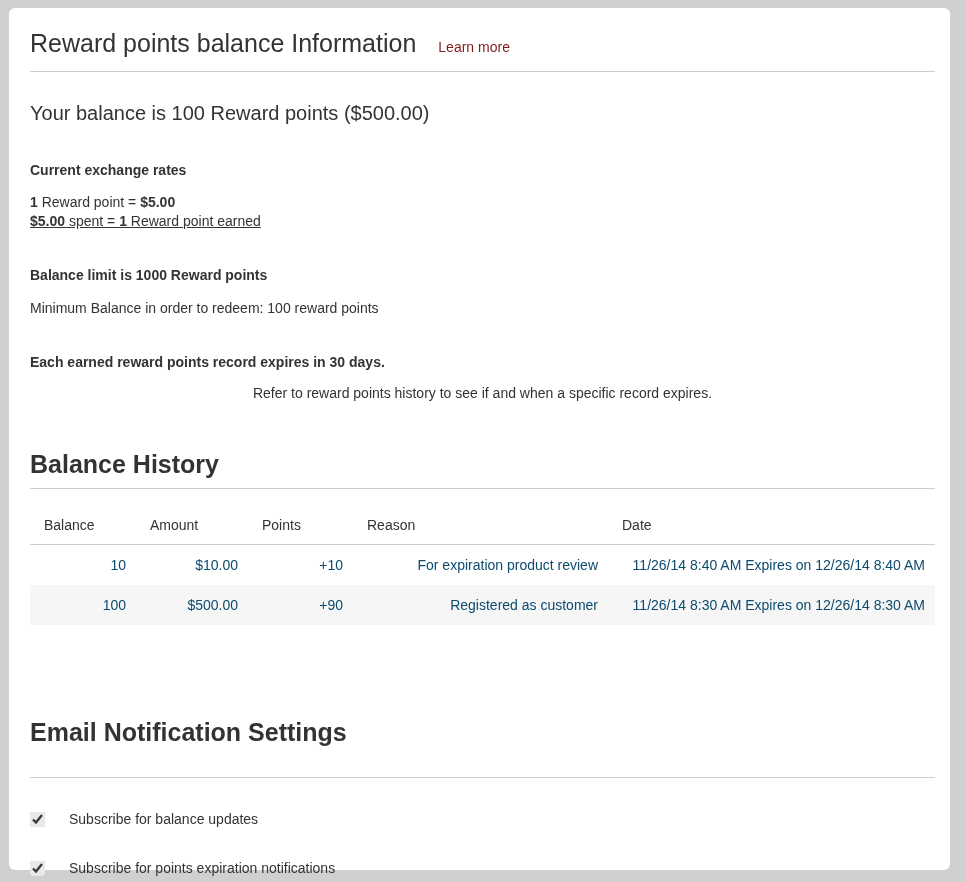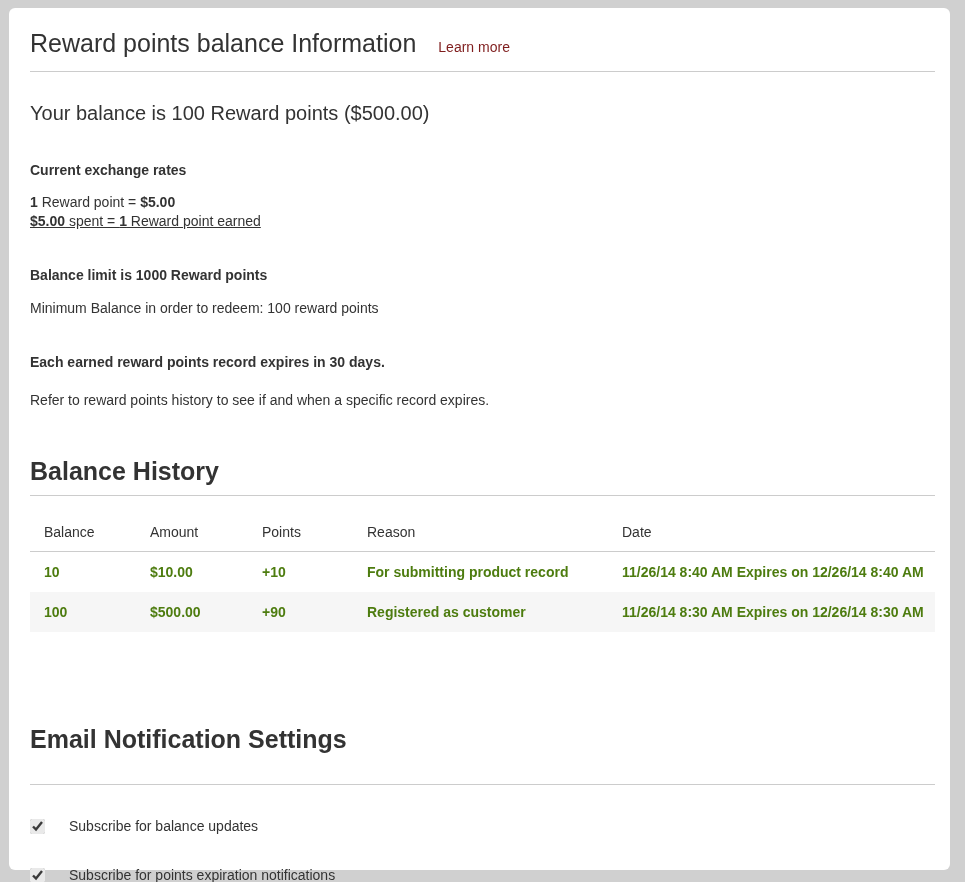--- a/index.html
+++ b/index.html
@@ -73,24 +73,23 @@
     font-size: 14px;
   }
   table.history th {
     text-align: left;
     font-weight: normal;
     padding: 28px 10px 11px 14px;
     border-bottom: 1px solid #cccccc;
     color: #333333;
   }
   table.history td {
-    text-align: left;
+    text-align: right;
     padding: 12px 10px 12px 14px;
-    color: #4d7c0f;
-    font-weight: bold;
+    color: #0c4a6e;
   }
   table.history tr.stripe td { background: #f6f6f6; }
   col.c-balance { width: 106px; }
   col.c-amount  { width: 112px; }
   col.c-points  { width: 105px; }
   col.c-reason  { width: 255px; }
   
   .checkbox-row {
     margin-top: 33px;
     display: flex;
@@ -130,21 +129,21 @@
   <p class="balance-summary">Your balance is 100 Reward points ($500.00)</p>
 
   <p class="subhead">Current exchange rates</p>
   <p class="body-line"><span class="b">1</span><span> Reward point = </span><span class="b">$5.00</span></p>
   <p class="body-line tight"><span class="b">$5.00</span><span> spent = </span><span class="b">1</span><span> Reward point earned</span></p>
 
   <p class="subhead">Balance limit is 1000 Reward points</p>
   <p class="body-line" style="margin-top:16px;">Minimum Balance in order to redeem: 100 reward points</p>
 
   <p class="subhead">Each earned reward points record expires in 30 days.</p>
-  <p class="body-line" style="margin-top:21px;">Refer to reward points history to see if and when a specific record expires.</p>
+  <p class="body-line" style="margin-top:14px;text-align:center;">Refer to reward points history to see if and when a specific record expires.</p>
 
   <h2 class="section-heading history-heading">Balance History</h2>
 
   <table class="history">
     <colgroup>
       <col class="c-balance">
         <col class="c-amount">
         <col class="c-points">
         <col class="c-reason">
         <col>
@@ -156,21 +155,21 @@
         <th>Points</th>
         <th>Reason</th>
         <th>Date</th>
       </tr>
     </thead>
     <tbody>
       <tr>
         <td>10</td>
         <td>$10.00</td>
         <td>+10</td>
-        <td>For submitting product record</td>
+        <td>For expiration product review</td>
         <td>11/26/14 8:40 AM Expires on 12/26/14 8:40 AM</td>
       </tr>
       <tr class="stripe">
         <td>100</td>
         <td>$500.00</td>
         <td>+90</td>
         <td>Registered as customer</td>
         <td>11/26/14 8:30 AM Expires on 12/26/14 8:30 AM</td>
       </tr>
     </tbody>

